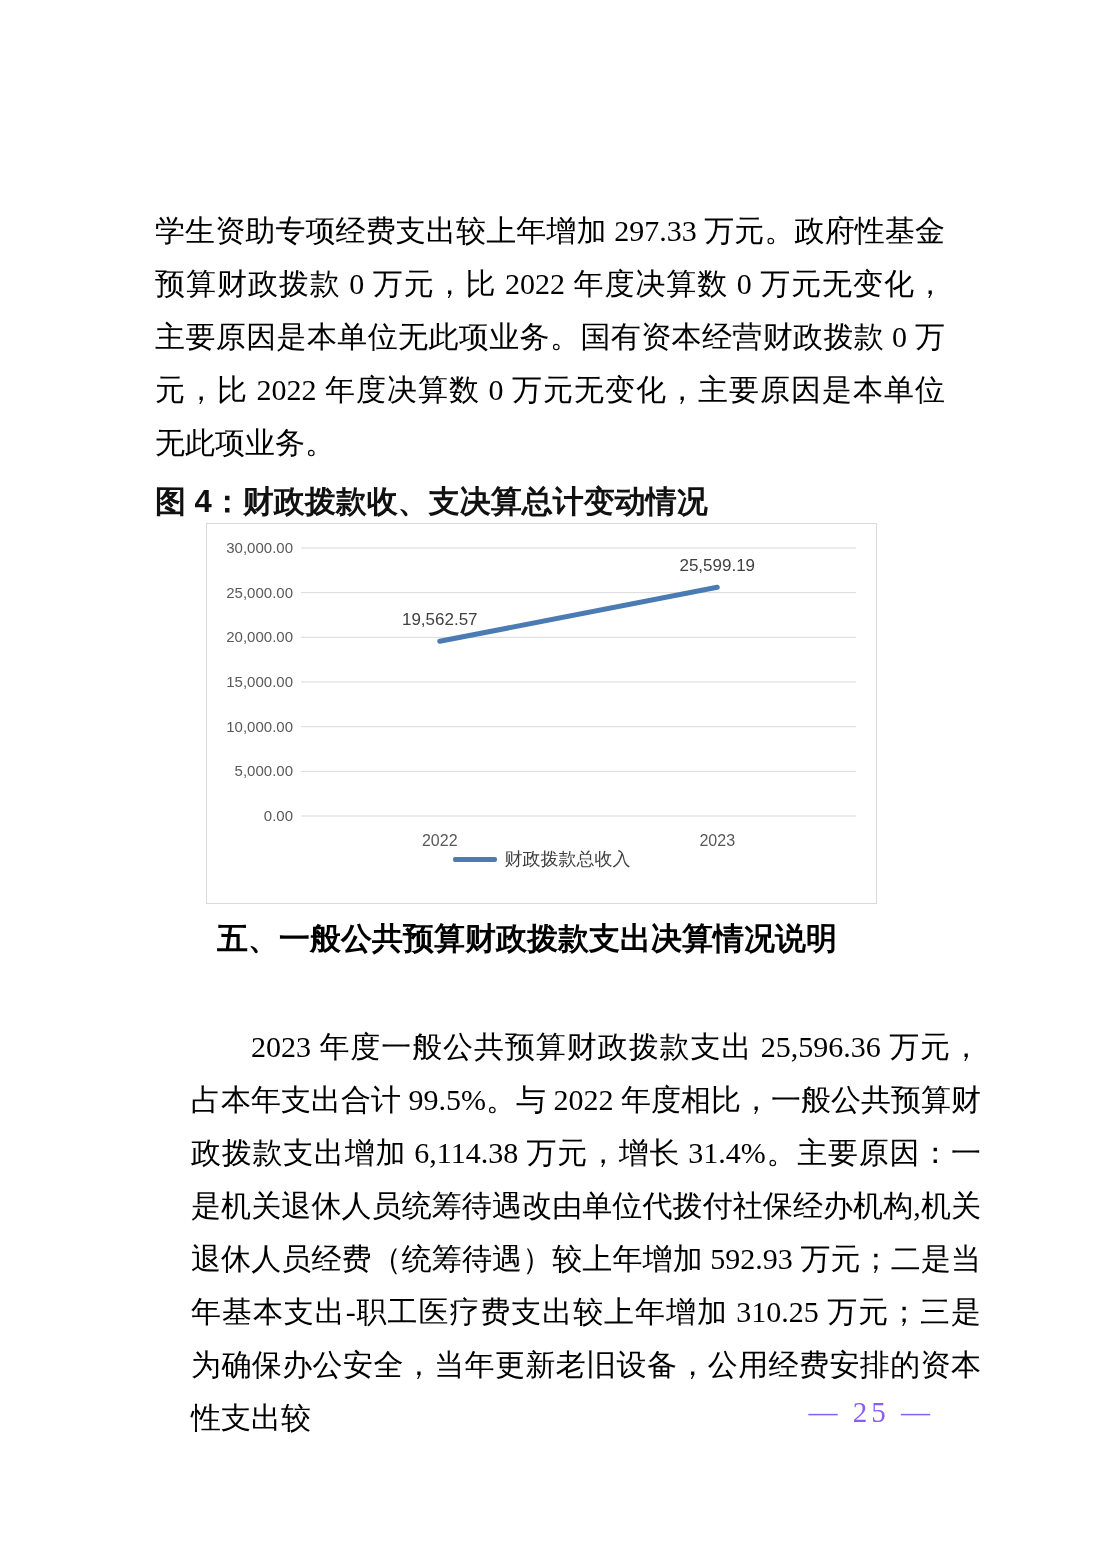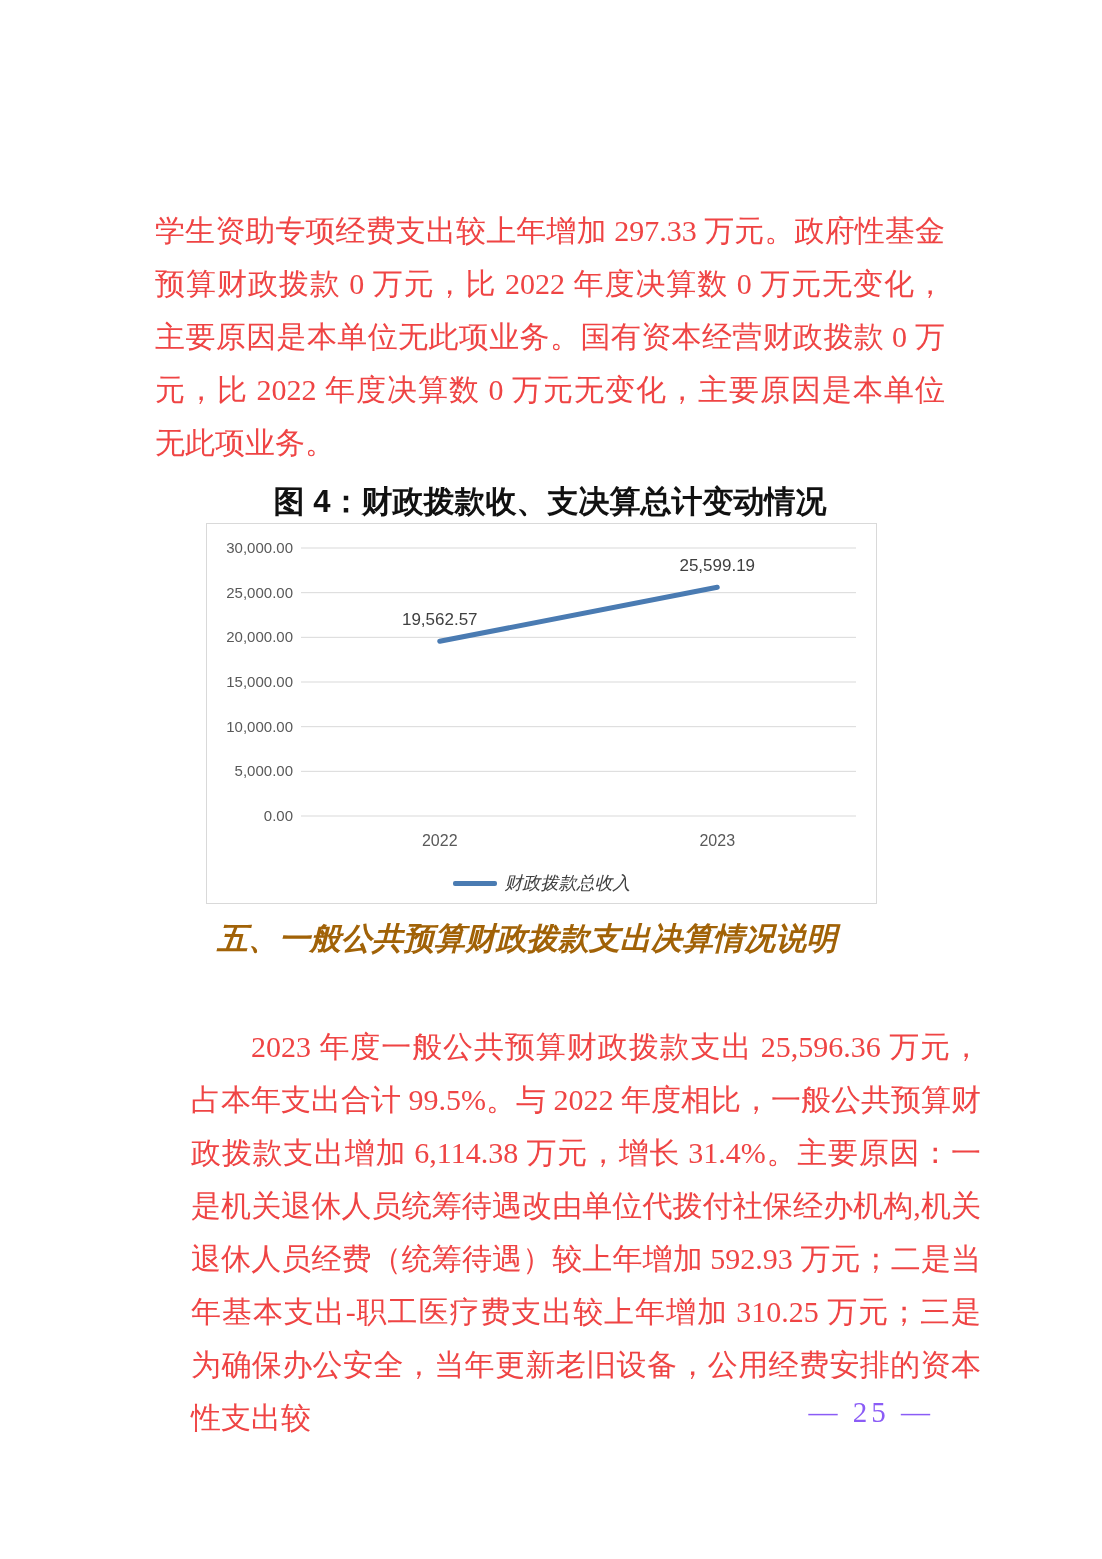--- a/index.html
+++ b/index.html
@@ -13,55 +13,53 @@
     color:#000000;
   }
   .body-par{
     position:absolute;
     left:155px;
     width:790px;
     font-size:30px;
     line-height:53px;
     text-align:justify;
     text-justify:inter-ideograph;
-    color:#ef4444;
+    color:#000000;
   }
   .par-indent{text-indent:2em;margin-left:36px;}
   .figure-title{
     position:absolute;
     left:155px;
     width:790px;
     top:481px;
-    text-align:center;
     font-family:"Liberation Sans","DejaVu Sans",sans-serif;
     font-weight:bold;
     font-size:31px;
     color:#111111;
   }
   .chart-box{
     position:absolute;
     left:206px;
     top:523px;
     width:669px;
     height:379px;
     border:1px solid #d9d9d9;
     background:#ffffff;
   }
   .chart-box svg{display:block;}
   .chart-box svg text{
     font-family:"Liberation Sans","DejaVu Sans",sans-serif;
   }
   .legend{
     position:absolute;
-    left:0;right:0;bottom:8px;
+    left:0;right:0;bottom:32px;
     display:flex;
     align-items:center;
     justify-content:center;
     gap:8px;
-    font-style:italic;
   }
   .legend-marker{
     display:inline-block;
     width:44px;height:5px;
     border-radius:2px;
   }
   .legend-text{
     font-family:"Liberation Sans","DejaVu Sans",sans-serif;
     font-size:18px;
     color:#404040;
@@ -69,22 +67,21 @@
   .section-heading{
     position:absolute;
     left:155px;
     width:790px;
     top:918px;
     text-indent:2em;
     font-family:"Liberation Sans","DejaVu Sans",sans-serif;
     font-weight:bold;
     font-size:31px;
     line-height:42px;
-    color:#a16207;
-    font-style:italic;
+    color:#000000;
   }
   .subsection-heading{
     position:absolute;
     left:155px;
     width:790px;
     top:966px;
     text-indent:2em;
     font-family:"Liberation Serif","DejaVu Serif",serif;
     font-size:30px;
     line-height:42px;

